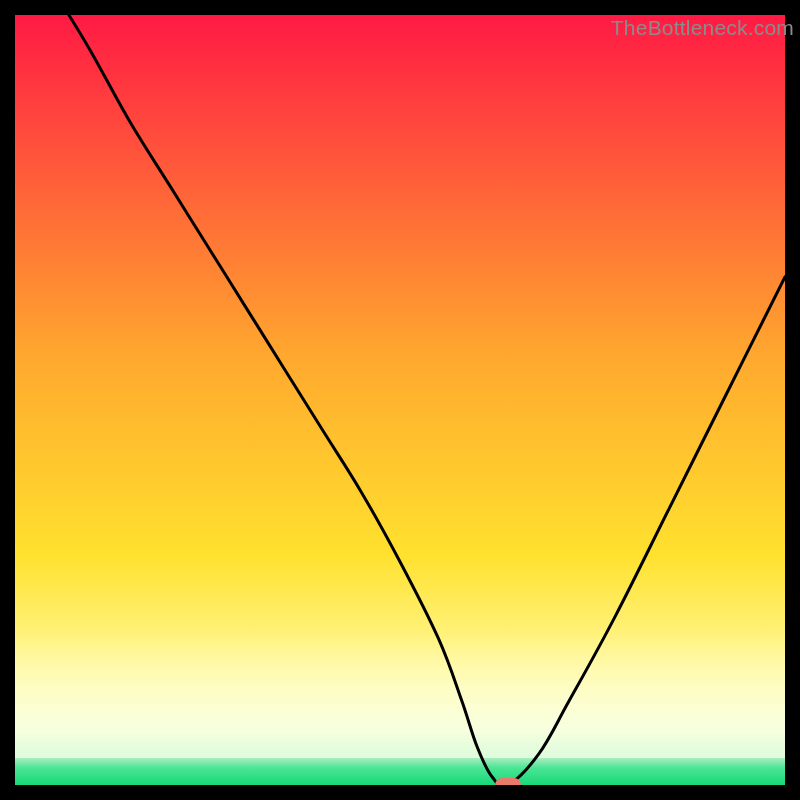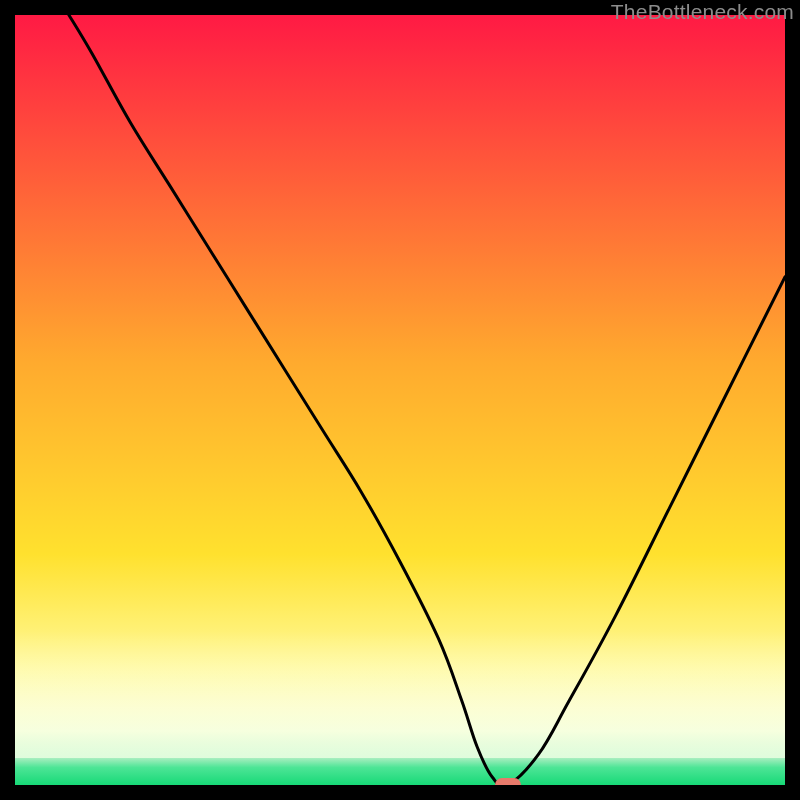--- a/index.html
+++ b/index.html
@@ -50,21 +50,21 @@
     width: 770px;
     height: 770px;
   }
   .marker {
     position: absolute;
     background: #e77a6b;
     border-radius: 7px;
   }
   .watermark {
     position: absolute;
-    top: 0;
+    top: 16px;
     right: 6px;
     font-family: Arial, Helvetica, sans-serif;
     font-size: 21px;
     color: #8c8c8c;
     letter-spacing: 0.2px;
     font-weight: 500;
     text-align: center;
   }
 </style>
 </head>

